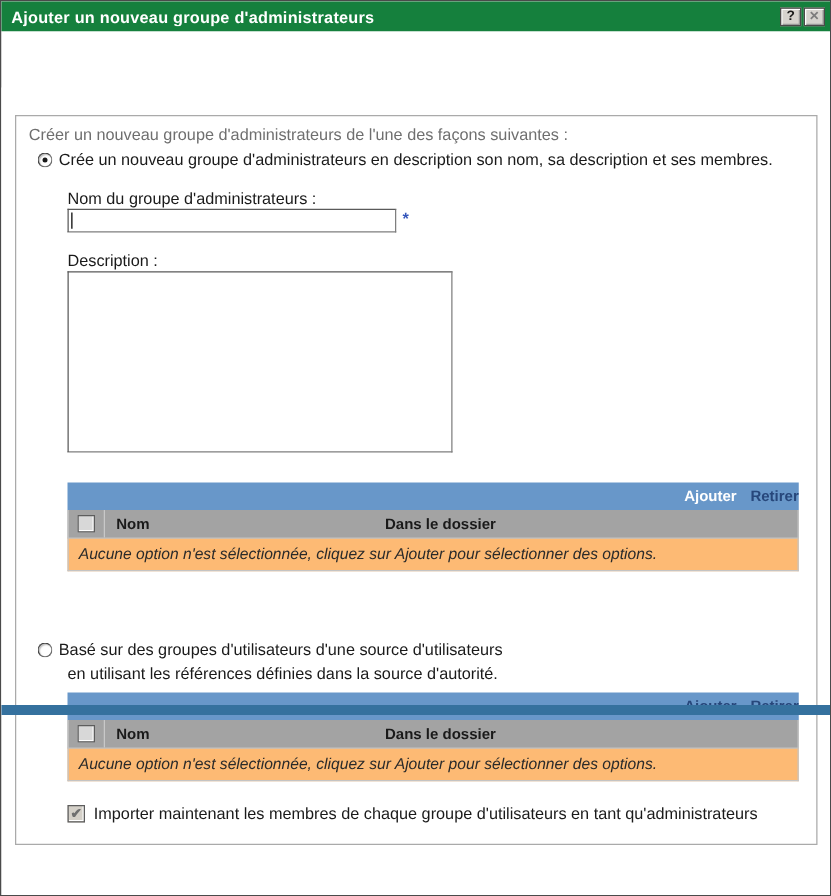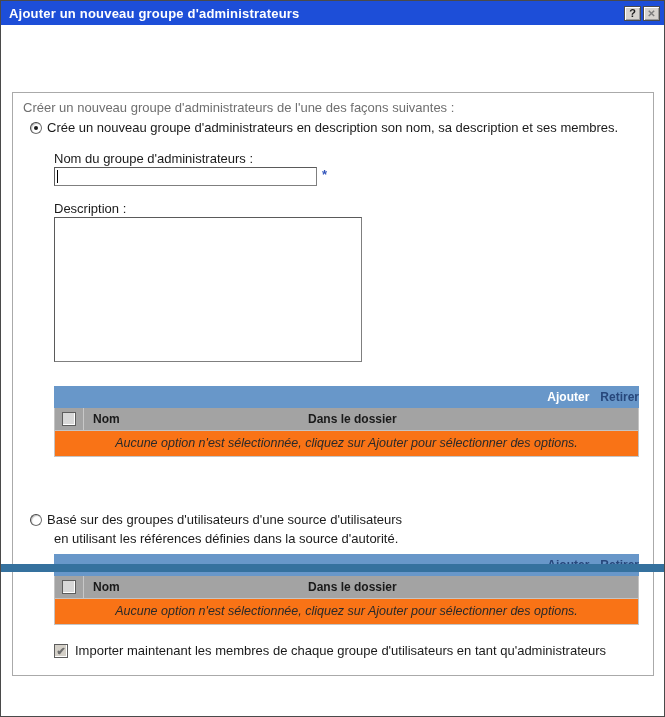--- a/index.html
+++ b/index.html
@@ -10,21 +10,21 @@
     position: relative;
     width: 665px; height: 717px;
     border: 1px solid #4a4a4a;
     background: #ffffff;
     overflow: hidden;
   }
 
   
   .titlebar {
     height: 24px;
-    background: #1d4ed8;
+    background: #15803d;
     display: flex; align-items: center;
     padding: 0 4px 0 8px;
   }
   .titlebar .title {
     flex: 1;
     color: #ffffff; font-size: 13px; font-weight: bold;
     letter-spacing: 0.2px;
     white-space: nowrap; overflow: hidden;
   }
   .win-btn {
@@ -139,25 +139,25 @@
   .grid-checkbox {
     width: 14px; height: 14px;
     background: #d8d8d8;
     border: 1px solid #5d5d5d;
     box-shadow: inset -1px -1px 0 #ffffff;
   }
   .col-nom { width: 224px; padding-left: 9px; font-weight: bold; color: #1a1a1a; }
   .col-dossier { flex: 1; font-weight: bold; color: #1a1a1a; }
 
   .grid-msg {
-    min-height: 26px; background: #f97316;
+    min-height: 26px; background: #fdba74;
     border-left: 1px solid #c4c4c4; border-right: 1px solid #c4c4c4;
     border-bottom: 1px solid #c4c4c4;
     padding: 5px 8px 4px 8px;
-    font-style: italic; color: #2a2a2a; font-size: 12.5px; text-align: center;
+    font-style: italic; color: #2a2a2a; font-size: 12.5px;
   }
 
   
   #import-row { position: absolute; left: 41px; top: 550px; display: flex; align-items: flex-start; }
   .import-checkbox {
     width: 14px; height: 14px; flex: none;
     margin-top: 1px;
     background: #d4d0c8;
     border: 1px solid #5d5d5d;
     box-shadow: inset -1px -1px 0 #ffffff;

